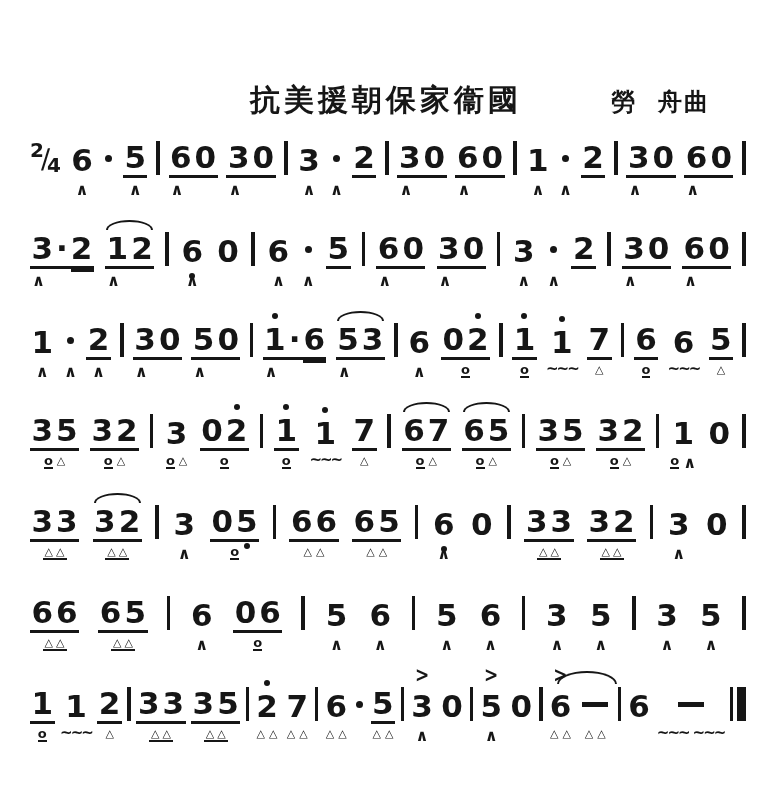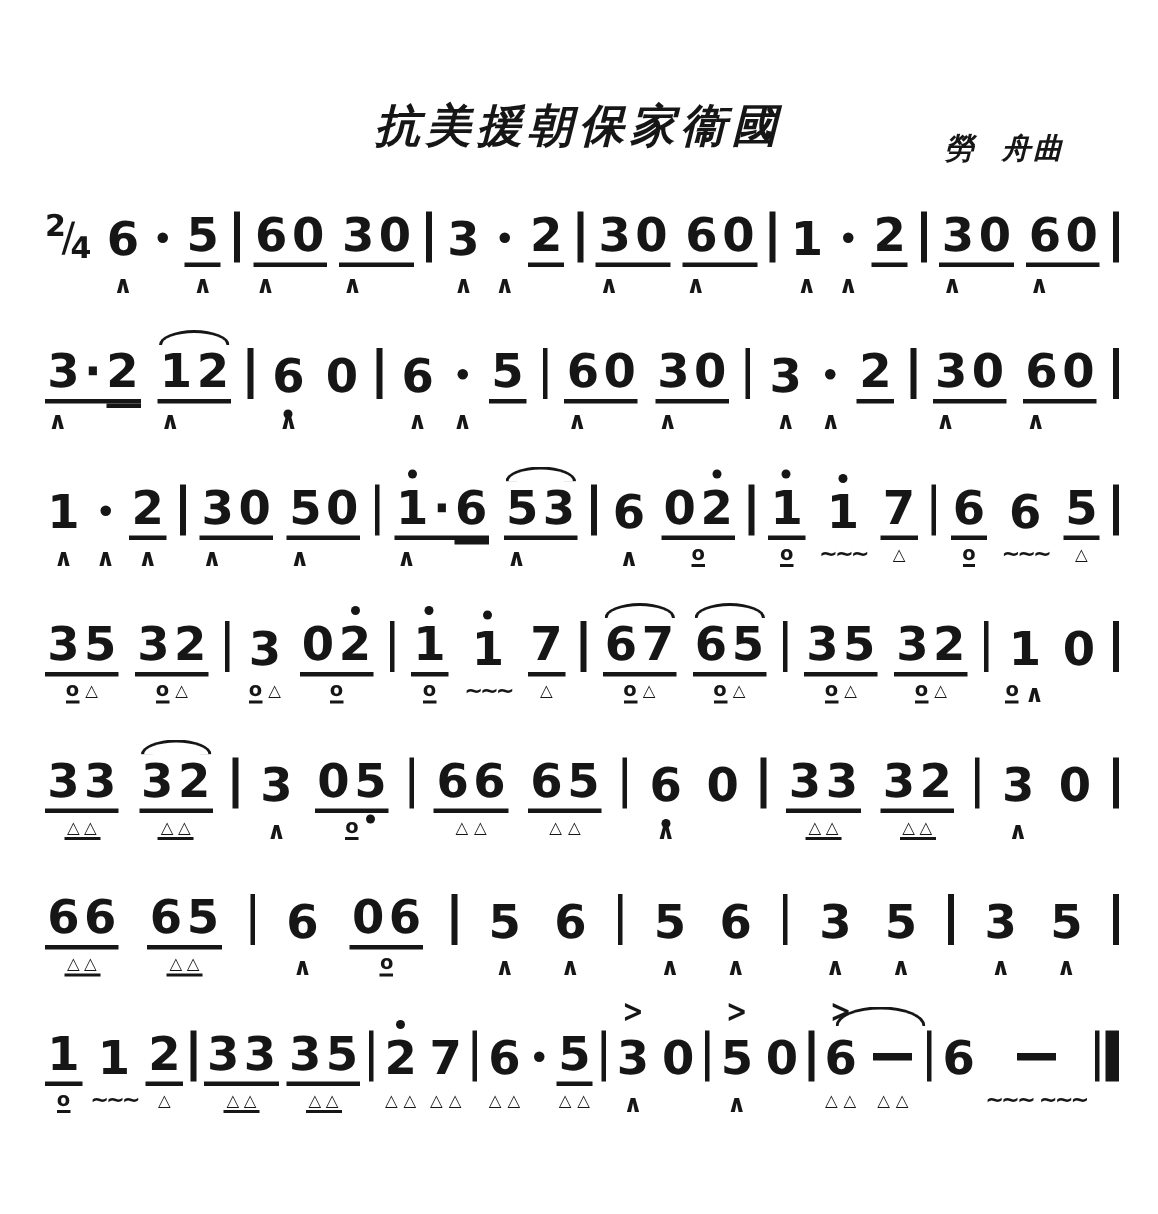--- a/index.html
+++ b/index.html
@@ -3,28 +3,28 @@
 <meta charset="utf-8">
 <style>
   * { box-sizing: border-box; margin: 0; padding: 0; }
   :root { --ink: #161616; --paper: #ffffff; }
   body { background: #ffffff; }
   .page {
     width: 772px; height: 809px; background: var(--paper); margin: 0 auto;
     font-family: "DejaVu Sans", "Liberation Sans", sans-serif;
     color: var(--ink); overflow: hidden; position: relative;
   }
-  .header { position: relative; padding-top: 64px; height: 118px; font-style: italic; }
+  .header { position: relative; padding-top: 80px; height: 118px; }
   .title {
     text-align: center; font-size: 30px; font-weight: 700; letter-spacing: 4px;
     font-family: "DejaVu Sans", sans-serif;
   }
   .composer {
     position: absolute; right: 62px; top: 86px;
-    font-size: 19px; font-weight: 700; letter-spacing: 2px; white-space: pre;
+    font-size: 24px; font-weight: 700; letter-spacing: 2px; white-space: pre;
   }
   .score { padding: 4px 26px 0 30px; }
   .line { display: flex; justify-content: space-between; align-items: flex-start; margin-bottom: 9px; }
   .tok { display: grid; grid-template-rows: 16px 40px 26px; justify-items: center; position: relative; }
   .row-above { display: flex; align-items: flex-end; justify-content: center; height: 16px; }
   .row-chars { display: flex; align-items: flex-end; position: relative; height: 40px; }
   .row-chars.u1 { border-bottom: 3px solid var(--ink); }
   .ch { font-size: 31px; font-weight: 700; line-height: 36px; padding: 0 1.5px; position: relative; }
   .ch-dash { width: 26px; height: 5px; background: var(--ink); align-self: center; margin: 0 4px; padding: 0; }
   .hidot { position: absolute; top: -8px; left: 50%; transform: translateX(-50%);

